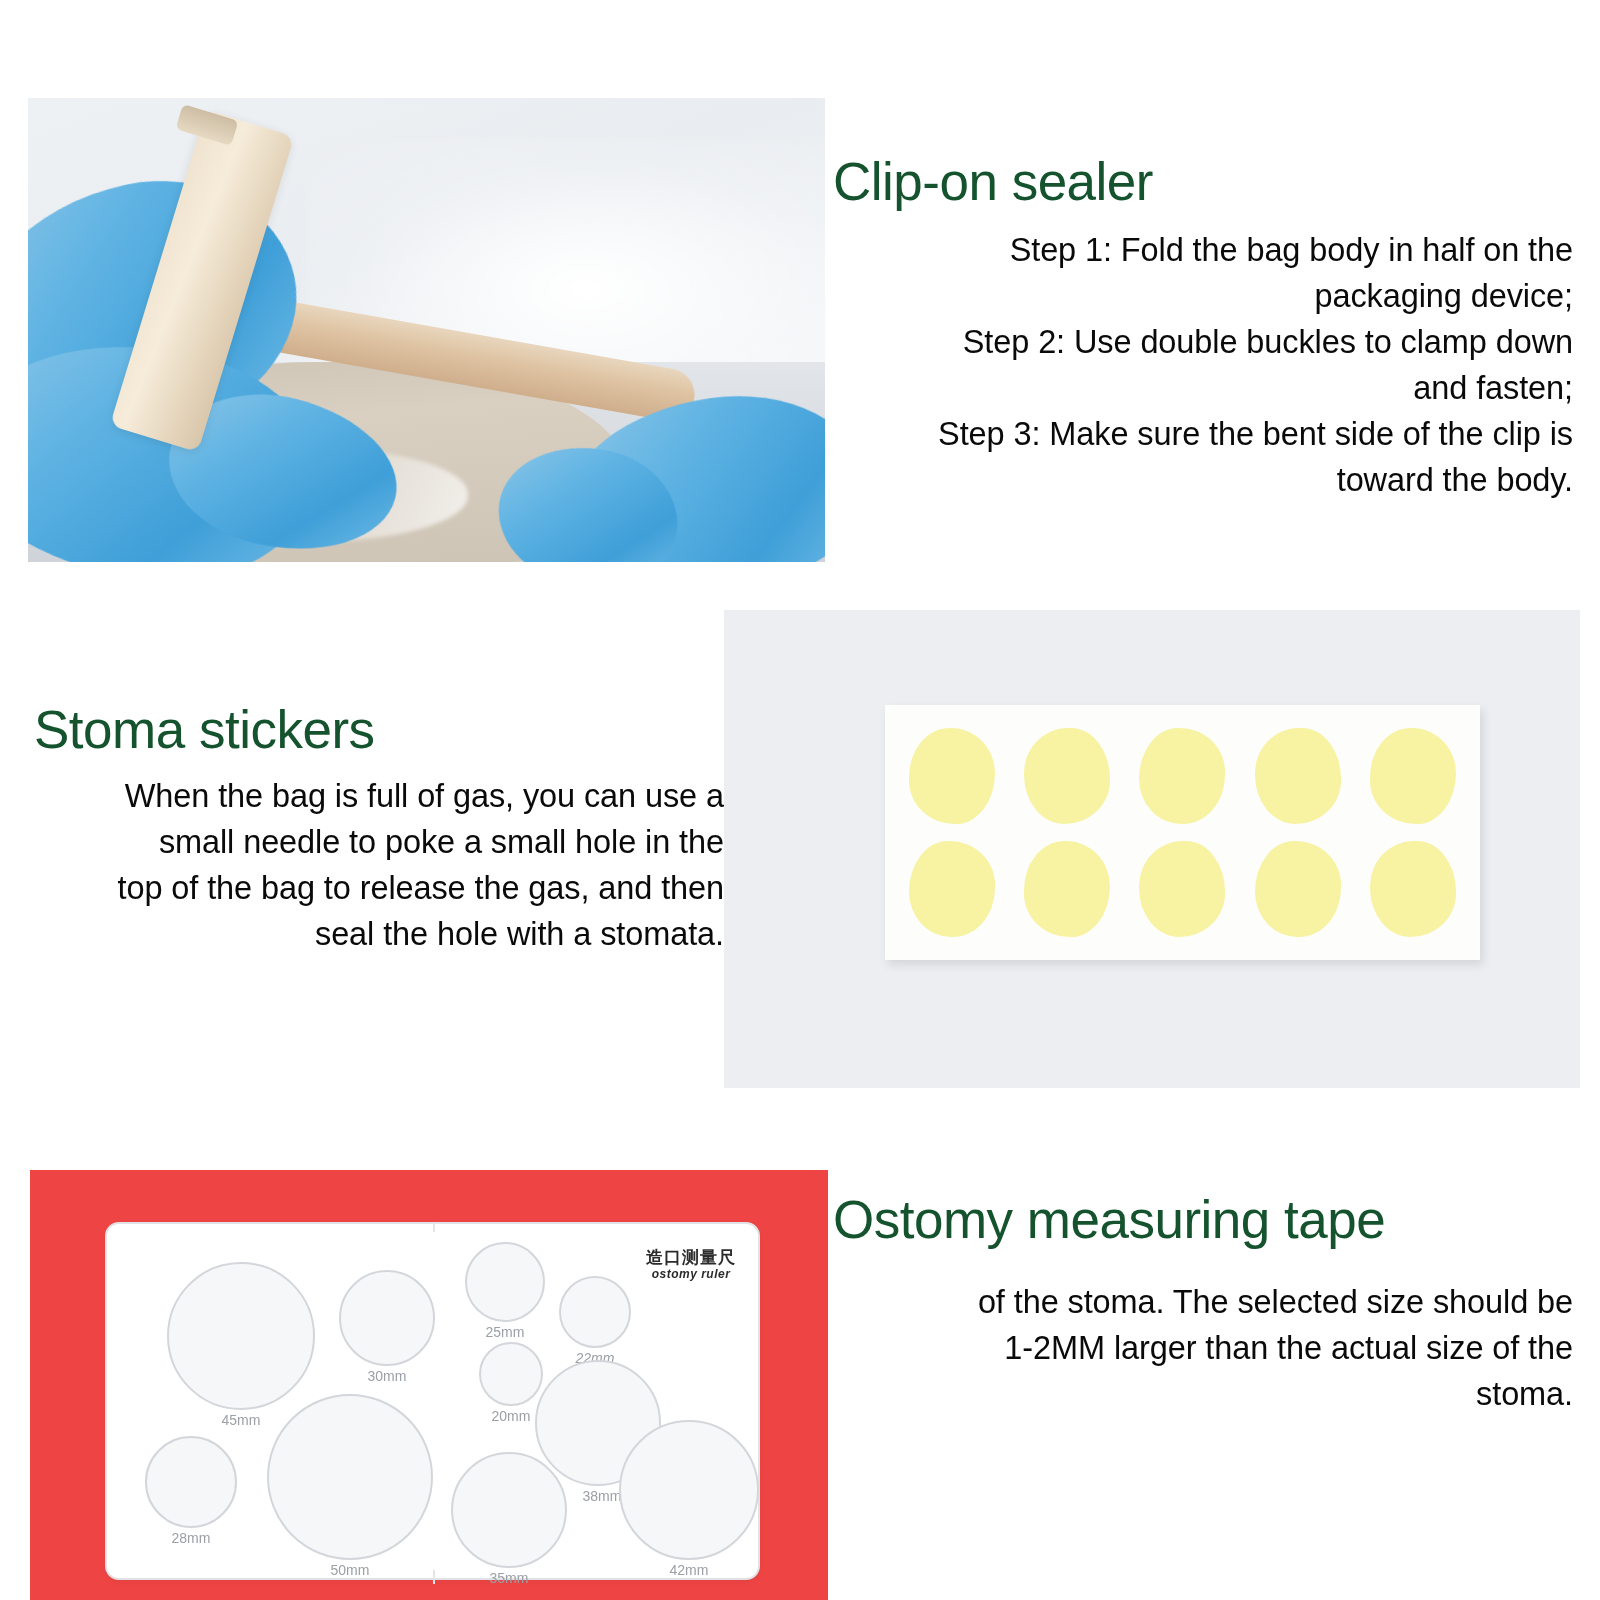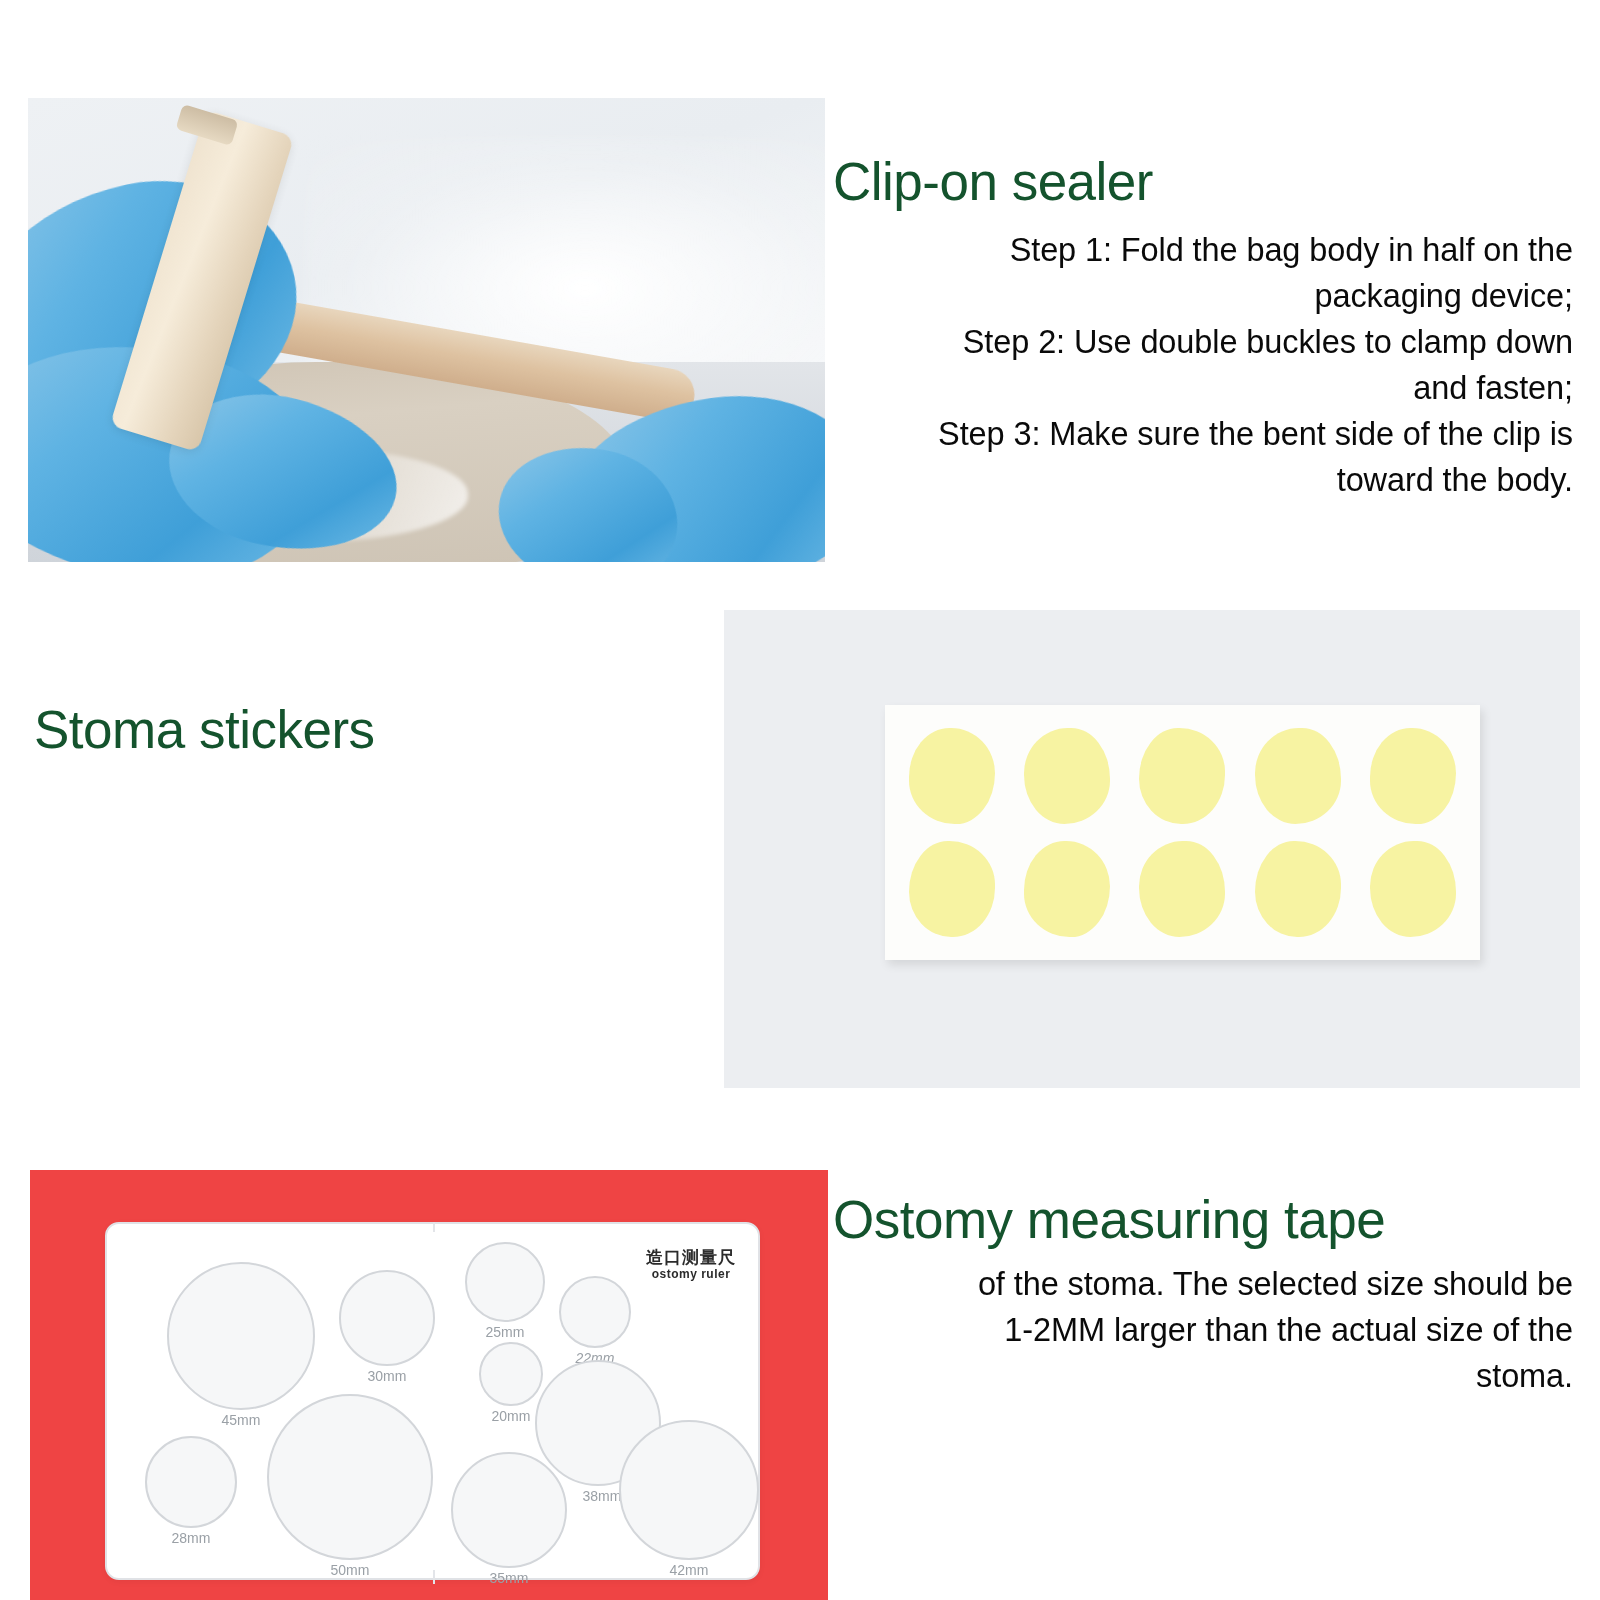--- a/index.html
+++ b/index.html
@@ -161,24 +161,24 @@
     position: absolute;
     font-size: 14px; color: #9aa0a6;
     transform: translateX(-50%);
     white-space: nowrap;
   }
   .ruler-brand {
     position: absolute; right: 22px; top: 24px;
     text-align: center; color: #2b2b2b; line-height: 1.15;
   }
   .ruler-brand .cn { font-size: 17px; font-weight: 700; letter-spacing: 1px; }
-  .ruler-brand .en { font-size: 12px; font-weight: 700; letter-spacing: 0.5px; }
+  .ruler-brand .en { font-size: 12px; font-weight: 700; font-style: italic; letter-spacing: 0.5px; }
 
   #sec3-text { position: absolute; left: 833px; top: 1190px; width: 740px; }
-  #sec3-text .heading { margin-bottom: 12px; }
+  #sec3-text .heading { margin-bottom: 30px; }
 </style>
 </head>
 <body>
 
 <div class="page">
 
   <div id="sec1-photo">
     <div class="ph-bg-soft"></div>
     <div class="ph-table"></div>
     <div class="ph-bag"></div>
@@ -200,20 +200,26 @@
       <span class="ln">packaging device;</span>
       <span class="ln">Step 2: Use double buckles to clamp down</span>
       <span class="ln">and fasten;</span>
       <span class="ln">Step 3: Make sure the bent side of the clip is</span>
       <span class="ln">toward the body.</span>
     </div>
   </div>
 
   <div id="sec2-text">
     <div class="heading">Stoma stickers</div>
+    <div class="body-text">
+      <span class="ln">When the bag is full of gas, you can use a</span>
+      <span class="ln">small needle to poke a small hole in the</span>
+      <span class="ln">top of the bag to release the gas, and then</span>
+      <span class="ln">seal the hole with a stomata.</span>
+    </div>
   </div>
 
   <div id="sec2-panel">
     <div class="sticker-sheet" id="sticker-sheet" style="grid-template-columns: repeat(5, 1fr); grid-template-rows: repeat(2, 1fr);">
         <div class="sticker" style="background: rgb(247, 243, 162);"></div>
         <div class="sticker" style="background: rgb(247, 243, 162);"></div>
         <div class="sticker" style="background: rgb(247, 243, 162);"></div>
         <div class="sticker" style="background: rgb(247, 243, 162);"></div>
         <div class="sticker" style="background: rgb(247, 243, 162);"></div>
         <div class="sticker" style="background: rgb(247, 243, 162);"></div>

